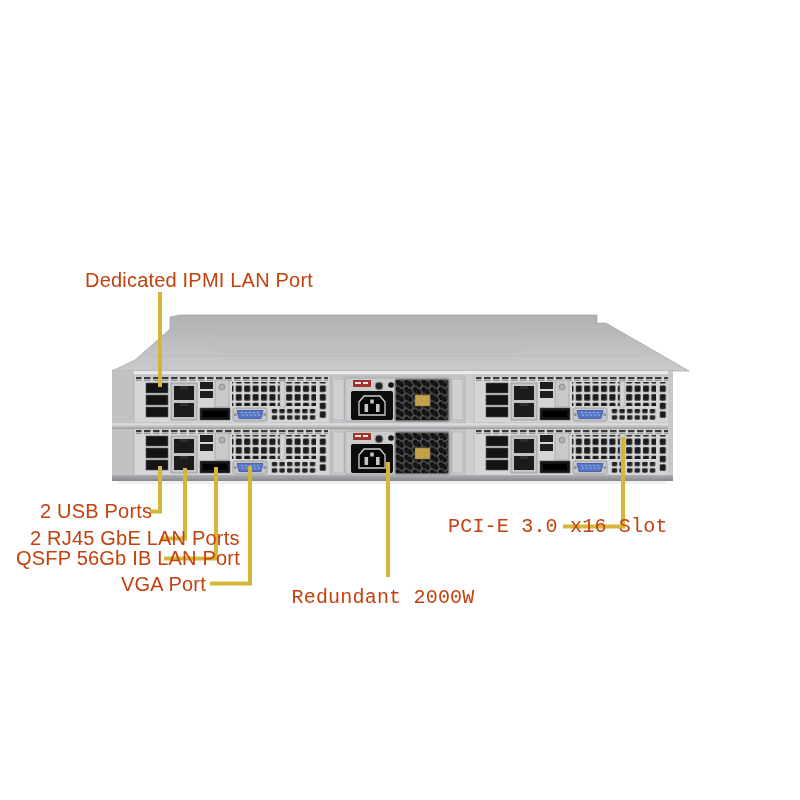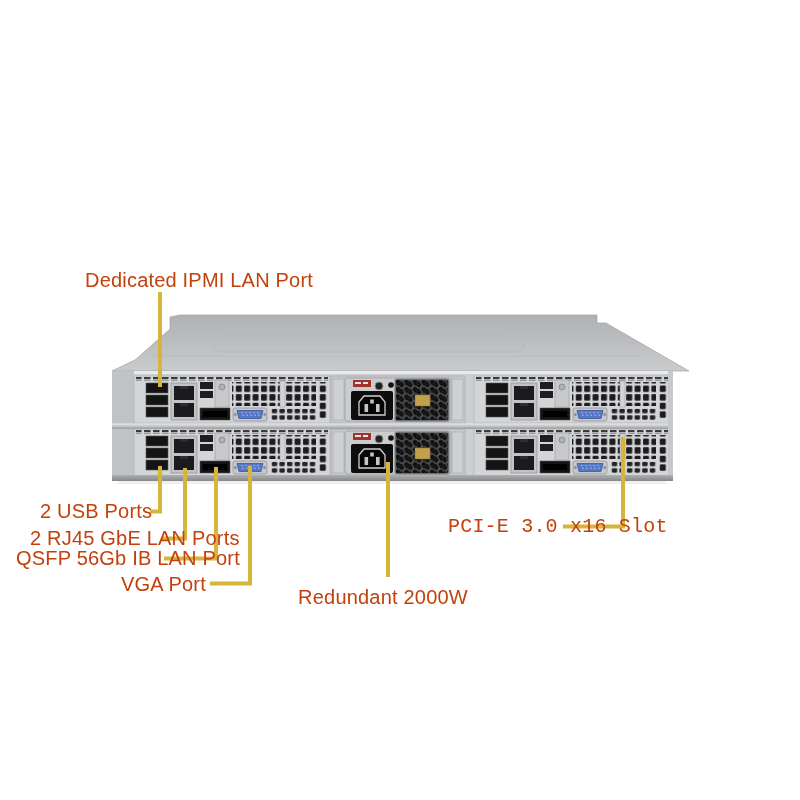--- a/index.html
+++ b/index.html
@@ -163,19 +163,19 @@
   <div class="label" style="left:85px;top:273px;">Dedicated IPMI LAN Port</div>
 
   <div class="label right" style="left:40px;top:504px;width:108px;">2 USB Ports</div>
 
   <div class="label right" style="left:10px;top:531px;width:148px;margin-left:20px;">2 RJ45 GbE LAN Ports</div>
 
   <div class="label right" style="left:16px;top:551px;width:156px;">QSFP 56Gb IB LAN Port</div>
 
   <div class="label right" style="left:100px;top:577px;width:106px;">VGA Port</div>
 
-  <div class="label center" style="left:263px;top:590px;width:240px;">
+  <div class="label center" style="left:263px;top:590px;width:240px;font-family:Liberation Mono, monospace;">
     <span>Redundant 2000W</span><br>
   </div>
 
   <div class="label" style="left:448px;top:519px;font-family:Liberation Mono, monospace;">PCI-E 3.0 x16 Slot</div>
 
 </div>
 
 </body></html>

